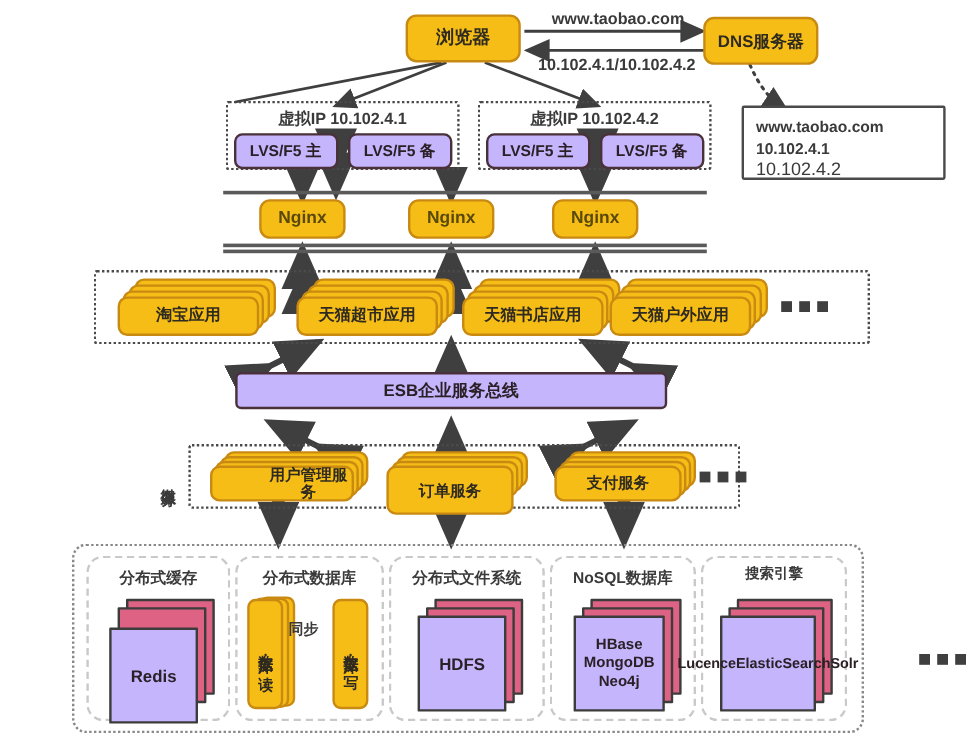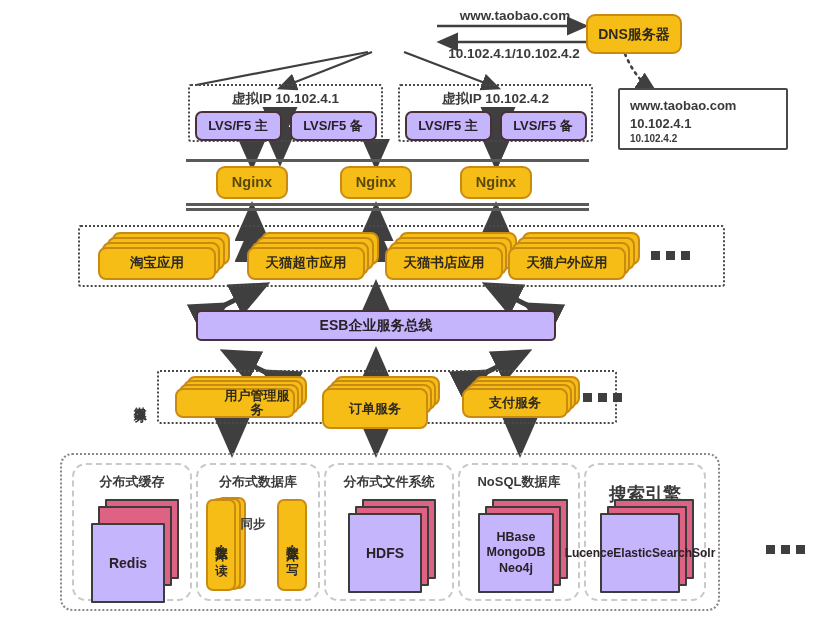--- a/index.html
+++ b/index.html
@@ -128,37 +128,40 @@
     <line x1="487" y1="372" x2="527" y2="352" stroke="#3f3f3f" stroke-width="5" marker-start="url(#arrS)" marker-end="url(#arrS)"></line>
 
     <line x1="232" y1="424" x2="232" y2="452" stroke="#3f3f3f" stroke-width="5" marker-start="url(#arrS)" marker-end="url(#arrS)"></line>
     <line x1="376" y1="424" x2="376" y2="452" stroke="#3f3f3f" stroke-width="5" marker-start="url(#arrS)" marker-end="url(#arrS)"></line>
     <line x1="520" y1="424" x2="520" y2="452" stroke="#3f3f3f" stroke-width="5" marker-start="url(#arrS)" marker-end="url(#arrS)"></line>
 
     <line x1="235" y1="538" x2="268" y2="538" stroke="#1d1d1d" stroke-width="3.2" marker-end="url(#arrB)"></line>
     <line x1="268" y1="562" x2="235" y2="562" stroke="#1d1d1d" stroke-width="3.2" marker-end="url(#arrB)"></line>
   </svg>
 
+  <div class="abs ybox" style="left:338px; top:12px; width:96px; height:40px; font-size:15px;">
+    <span>浏览器</span>
+  </div>
 
   <div class="abs lbl" style="left:440px; top:6px; width:150px; height:18px; font-size:13.5px;">
     <span>www.taobao.com</span>
   </div>
 
   <div class="abs lbl" style="left:428px; top:44px; width:172px; height:18px; font-size:13.5px;">
     <span>10.102.4.1/10.102.4.2</span>
   </div>
 
   <div class="abs ybox" style="left:586px; top:14px; width:96px; height:40px; font-size:14px;">
     <span>DNS服务器</span>
   </div>
 
   <div class="abs plain-box" style="left:618px; top:88px; width:170px; height:62px; padding:7px 10px;">
     <div style="font-size:13px; font-weight:bold; line-height:1.35;">www.taobao.com</div>
     <div style="font-size:13px; font-weight:bold; line-height:1.35;">10.102.4.1</div>
-    <div style="font-size:10px; font-weight:bold; line-height:1.35;">10.102.4.2</div>
+    <div style="font-size:15px; font-weight:normal; line-height:1.35;">10.102.4.2</div>
   </div>
 
   <div class="abs dotted-group" style="left:188px; top:84px; width:195px; height:58px;">
     <div class="lbl" style="height:22px; font-size:13.5px; margin-top:2px;">虚拟IP 10.102.4.1</div>
     <div style="display:flex; gap:8px; justify-content:center; margin-top:1px;">
       <div class="pbox" style="width:83px; height:26px; font-size:13px;">
         <span>LVS/F5 主</span>
       </div>
       <div class="pbox" style="width:83px; height:26px; font-size:13px;">
         <span>LVS/F5 备</span>
@@ -332,21 +335,21 @@
       <div class="sheet pbox" style="left:0px; top:14px; width:76px; height:80px; border-radius:1px; border-color:#3c3c3c;
                   font-size:12.5px; flex-direction:column; line-height:1.25;">
         <span>HBase</span>
         <span>MongoDB</span>
         <span>Neo4j</span>
       </div>
     </div>
   </div>
 
   <div class="abs dashed-panel" style="left:584px; top:463px; width:122px; height:138px;">
-    <div class="lbl" style="height:26px; margin-top:16px; font-size:18px;">搜索引擎</div>
+    <div class="lbl" style="height:26px; margin-top:0; font-size:12px;">搜索引擎</div>
     <div class="stack" style="left:14px; top:34px; width:96px; height:94px;">
       <div class="sheet" style="left:14px; top:0px;  width:80px; height:80px; background:#DD6283; border:2px solid #3c3c3c; border-radius:1px;"></div>
       <div class="sheet" style="left:7px;  top:7px;  width:80px; height:80px; background:#DD6283; border:2px solid #3c3c3c; border-radius:1px;"></div>
       <div class="sheet pbox" style="left:0px; top:14px; width:80px; height:80px; border-radius:1px; border-color:#3c3c3c;
                   font-size:12px; flex-direction:row; line-height:1.25;">
         <span>Lucence</span>
         <span>ElasticSearch</span>
         <span>Solr</span>
       </div>
     </div>

